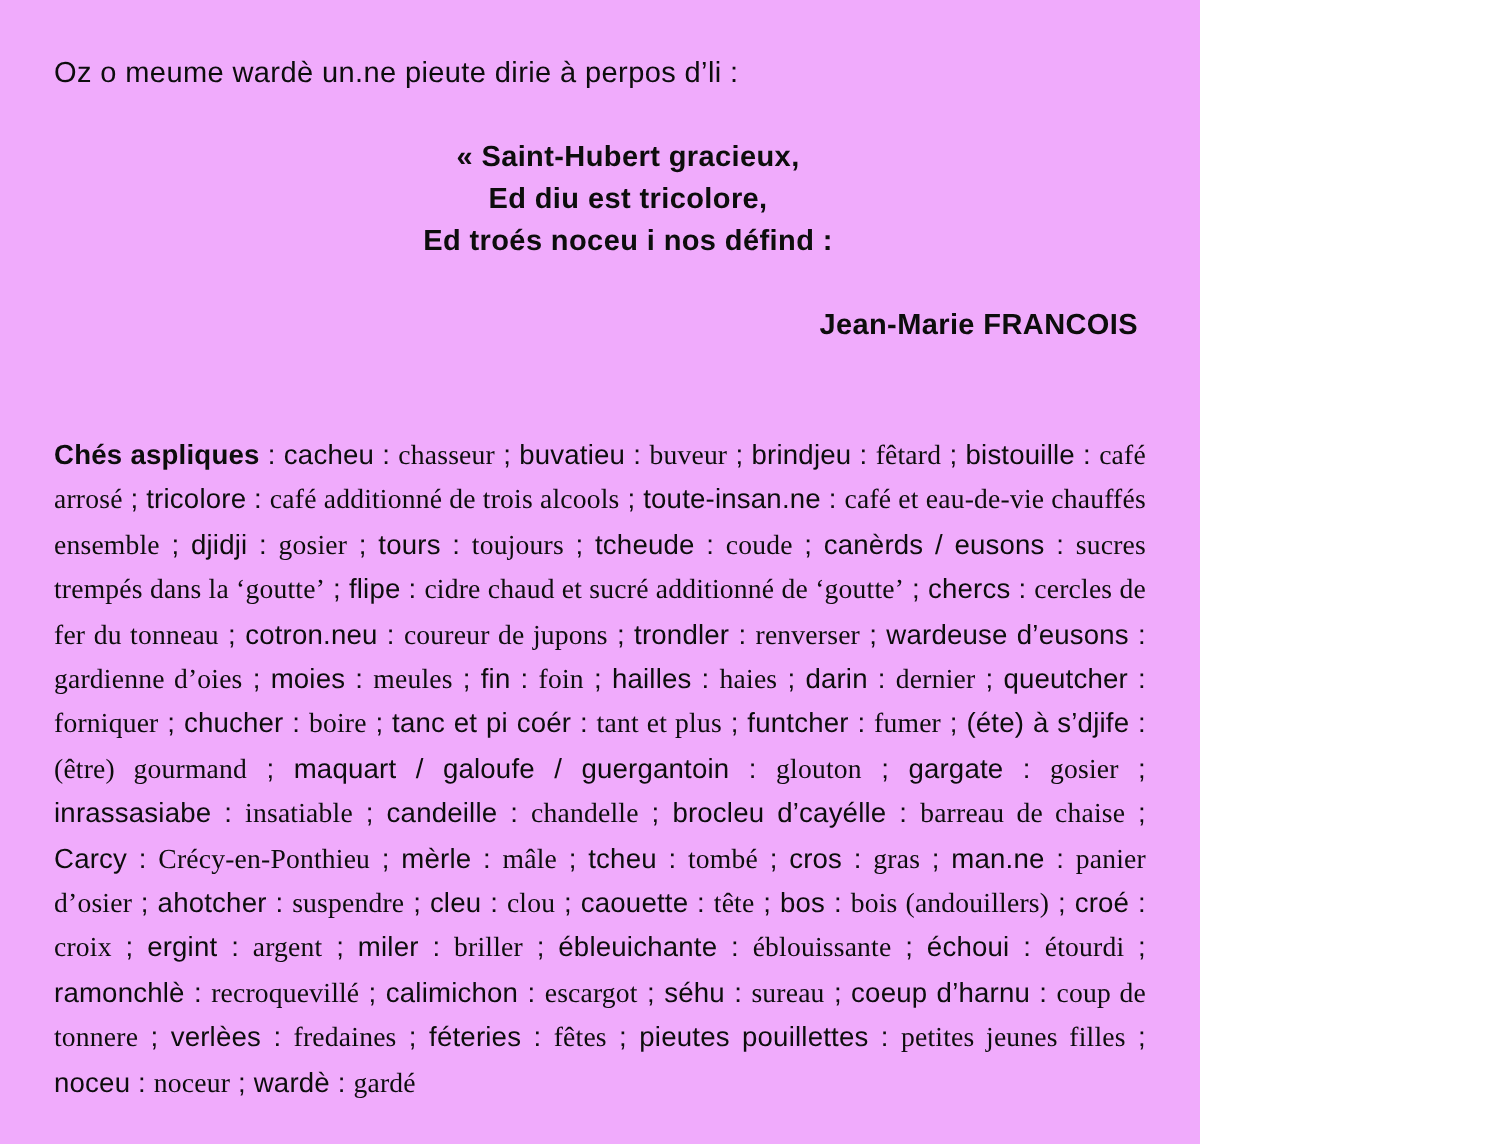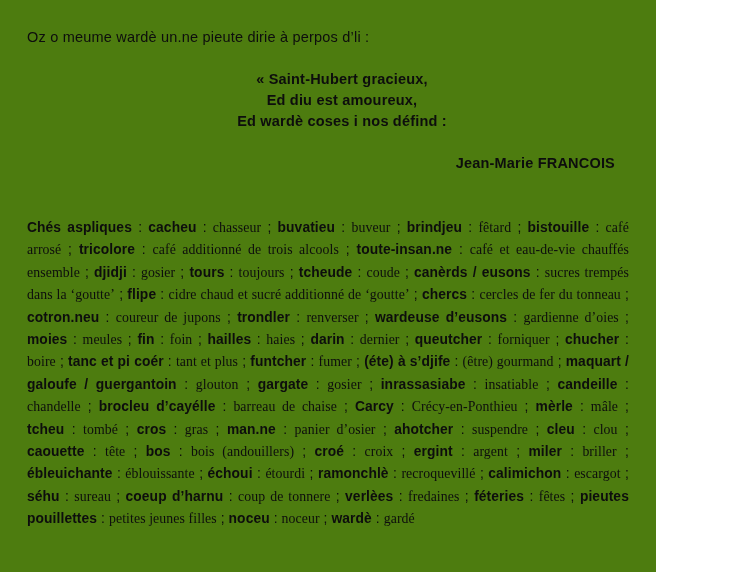--- a/index.html
+++ b/index.html
@@ -2,23 +2,23 @@
 <html><head>
 <meta charset="utf-8">
 <style>
   html, body {
     margin: 0;
     padding: 0;
     background: #ffffff;
   }
   .page {
     position: relative;
-    width: 656px;
+    width: 600px;
     height: 572px;
-    background: #4d7c0f;
+    background: #f0abfc;
     color: #0d0d0d;
     font-family: "Liberation Sans", sans-serif;
     overflow: hidden;
     box-sizing: border-box;
   }
   .intro {
     padding: 28px 30px 0 27px;
     font-size: 14.5px;
     line-height: 18px;
     letter-spacing: 0.2px;
@@ -27,50 +27,50 @@
     margin-top: 23px;
     text-align: center;
     font-weight: bold;
     font-size: 14.5px;
     line-height: 21px;
     letter-spacing: 0.2px;
   }
   .poem-line { white-space: nowrap; padding-left: 28px; }
   .author {
     margin-top: 23px;
-    padding-right: 41px;
+    padding-right: 31px;
     text-align: right;
     font-weight: bold;
     font-size: 14.5px;
     letter-spacing: 0.2px;
   }
   .glossary {
     margin: 46px 27px 0 27px;
     text-align: justify;
     font-size: 13.8px;
     line-height: 22.4px;
     letter-spacing: 0.1px;
   }
   .g-head {
     font-weight: bold;
     text-underline-offset: 3px;
   }
-  .g-term { font-weight: bold; }
+  .g-term { font-weight: normal; }
   .g-def  { font-weight: normal; font-family: Liberation Serif, serif; }
 </style>
 </head>
 <body>
 
 <div class="page">
 
   <div class="intro">Oz o meume wardè un.ne pieute dirie à perpos d’li :</div>
 
   <div class="poem">
     <div class="poem-line">« Saint-Hubert gracieux,</div>
-    <div class="poem-line">Ed diu est amoureux,</div>
-    <div class="poem-line">Ed wardè coses i nos défind :</div>
+    <div class="poem-line">Ed diu est tricolore,</div>
+    <div class="poem-line">Ed troés noceu i nos défind :</div>
   </div>
 
   <div class="author">Jean-Marie FRANCOIS</div>
 
   <p class="glossary"><span class="g-head">Chés aspliques</span>&nbsp;: <span class="g-term">cacheu</span>&nbsp;: <span class="g-def">chasseur</span>&nbsp;; <span class="g-term">buvatieu</span>&nbsp;: <span class="g-def">buveur</span>&nbsp;; <span class="g-term">brindjeu</span>&nbsp;: <span class="g-def">fêtard</span>&nbsp;; <span class="g-term">bistouille</span>&nbsp;: <span class="g-def">café arrosé</span>&nbsp;; <span class="g-term">tricolore</span>&nbsp;: <span class="g-def">café additionné de trois alcools</span>&nbsp;; <span class="g-term">toute-insan.ne</span>&nbsp;: <span class="g-def">café et eau-de-vie chauffés ensemble</span>&nbsp;; <span class="g-term">djidji</span>&nbsp;: <span class="g-def">gosier</span>&nbsp;; <span class="g-term">tours</span>&nbsp;: <span class="g-def">toujours</span>&nbsp;; <span class="g-term">tcheude</span>&nbsp;: <span class="g-def">coude</span>&nbsp;; <span class="g-term">canèrds / eusons</span>&nbsp;: <span class="g-def">sucres trempés dans la ‘goutte’</span>&nbsp;; <span class="g-term">flipe</span>&nbsp;: <span class="g-def">cidre chaud et sucré additionné de ‘goutte’</span>&nbsp;; <span class="g-term">chercs</span>&nbsp;: <span class="g-def">cercles de fer du tonneau</span>&nbsp;; <span class="g-term">cotron.neu</span>&nbsp;: <span class="g-def">coureur de jupons</span>&nbsp;; <span class="g-term">trondler</span>&nbsp;: <span class="g-def">renverser</span>&nbsp;; <span class="g-term">wardeuse d’eusons</span>&nbsp;: <span class="g-def">gardienne d’oies</span>&nbsp;; <span class="g-term">moies</span>&nbsp;: <span class="g-def">meules</span>&nbsp;; <span class="g-term">fin</span>&nbsp;: <span class="g-def">foin</span>&nbsp;; <span class="g-term">hailles</span>&nbsp;: <span class="g-def">haies</span>&nbsp;; <span class="g-term">darin</span>&nbsp;: <span class="g-def">dernier</span>&nbsp;; <span class="g-term">queutcher</span>&nbsp;: <span class="g-def">forniquer</span>&nbsp;; <span class="g-term">chucher</span>&nbsp;: <span class="g-def">boire</span>&nbsp;; <span class="g-term">tanc et pi coér</span>&nbsp;: <span class="g-def">tant et plus</span>&nbsp;; <span class="g-term">funtcher</span>&nbsp;: <span class="g-def">fumer</span>&nbsp;; <span class="g-term">(éte) à s’djife</span>&nbsp;: <span class="g-def">(être) gourmand</span>&nbsp;; <span class="g-term">maquart / galoufe / guergantoin</span>&nbsp;: <span class="g-def">glouton</span>&nbsp;; <span class="g-term">gargate</span>&nbsp;: <span class="g-def">gosier</span>&nbsp;; <span class="g-term">inrassasiabe</span>&nbsp;: <span class="g-def">insatiable</span>&nbsp;; <span class="g-term">candeille</span>&nbsp;: <span class="g-def">chandelle</span>&nbsp;; <span class="g-term">brocleu d’cayélle</span>&nbsp;: <span class="g-def">barreau de chaise</span>&nbsp;; <span class="g-term">Carcy</span>&nbsp;: <span class="g-def">Crécy-en-Ponthieu</span>&nbsp;; <span class="g-term">mèrle</span>&nbsp;: <span class="g-def">mâle</span>&nbsp;; <span class="g-term">tcheu</span>&nbsp;: <span class="g-def">tombé</span>&nbsp;; <span class="g-term">cros</span>&nbsp;: <span class="g-def">gras</span>&nbsp;; <span class="g-term">man.ne</span>&nbsp;: <span class="g-def">panier d’osier</span>&nbsp;; <span class="g-term">ahotcher</span>&nbsp;: <span class="g-def">suspendre</span>&nbsp;; <span class="g-term">cleu</span>&nbsp;: <span class="g-def">clou</span>&nbsp;; <span class="g-term">caouette</span>&nbsp;: <span class="g-def">tête</span>&nbsp;; <span class="g-term">bos</span>&nbsp;: <span class="g-def">bois (andouillers)</span>&nbsp;; <span class="g-term">croé</span>&nbsp;: <span class="g-def">croix</span>&nbsp;; <span class="g-term">ergint</span>&nbsp;: <span class="g-def">argent</span>&nbsp;; <span class="g-term">miler</span>&nbsp;: <span class="g-def">briller</span>&nbsp;; <span class="g-term">ébleuichante</span>&nbsp;: <span class="g-def">éblouissante</span>&nbsp;; <span class="g-term">échoui</span>&nbsp;: <span class="g-def">étourdi</span>&nbsp;; <span class="g-term">ramonchlè</span>&nbsp;: <span class="g-def">recroquevillé</span>&nbsp;; <span class="g-term">calimichon</span>&nbsp;: <span class="g-def">escargot</span>&nbsp;; <span class="g-term">séhu</span>&nbsp;: <span class="g-def">sureau</span>&nbsp;; <span class="g-term">coeup d’harnu</span>&nbsp;: <span class="g-def">coup de tonnere</span>&nbsp;; <span class="g-term">verlèes</span>&nbsp;: <span class="g-def">fredaines</span>&nbsp;; <span class="g-term">féteries</span>&nbsp;: <span class="g-def">fêtes</span>&nbsp;; <span class="g-term">pieutes pouillettes</span>&nbsp;: <span class="g-def">petites jeunes filles</span>&nbsp;; <span class="g-term">noceu</span>&nbsp;: <span class="g-def">noceur</span>&nbsp;; <span class="g-term">wardè</span>&nbsp;: <span class="g-def">gardé</span></p>
 
 </div>
 
 </body></html>

